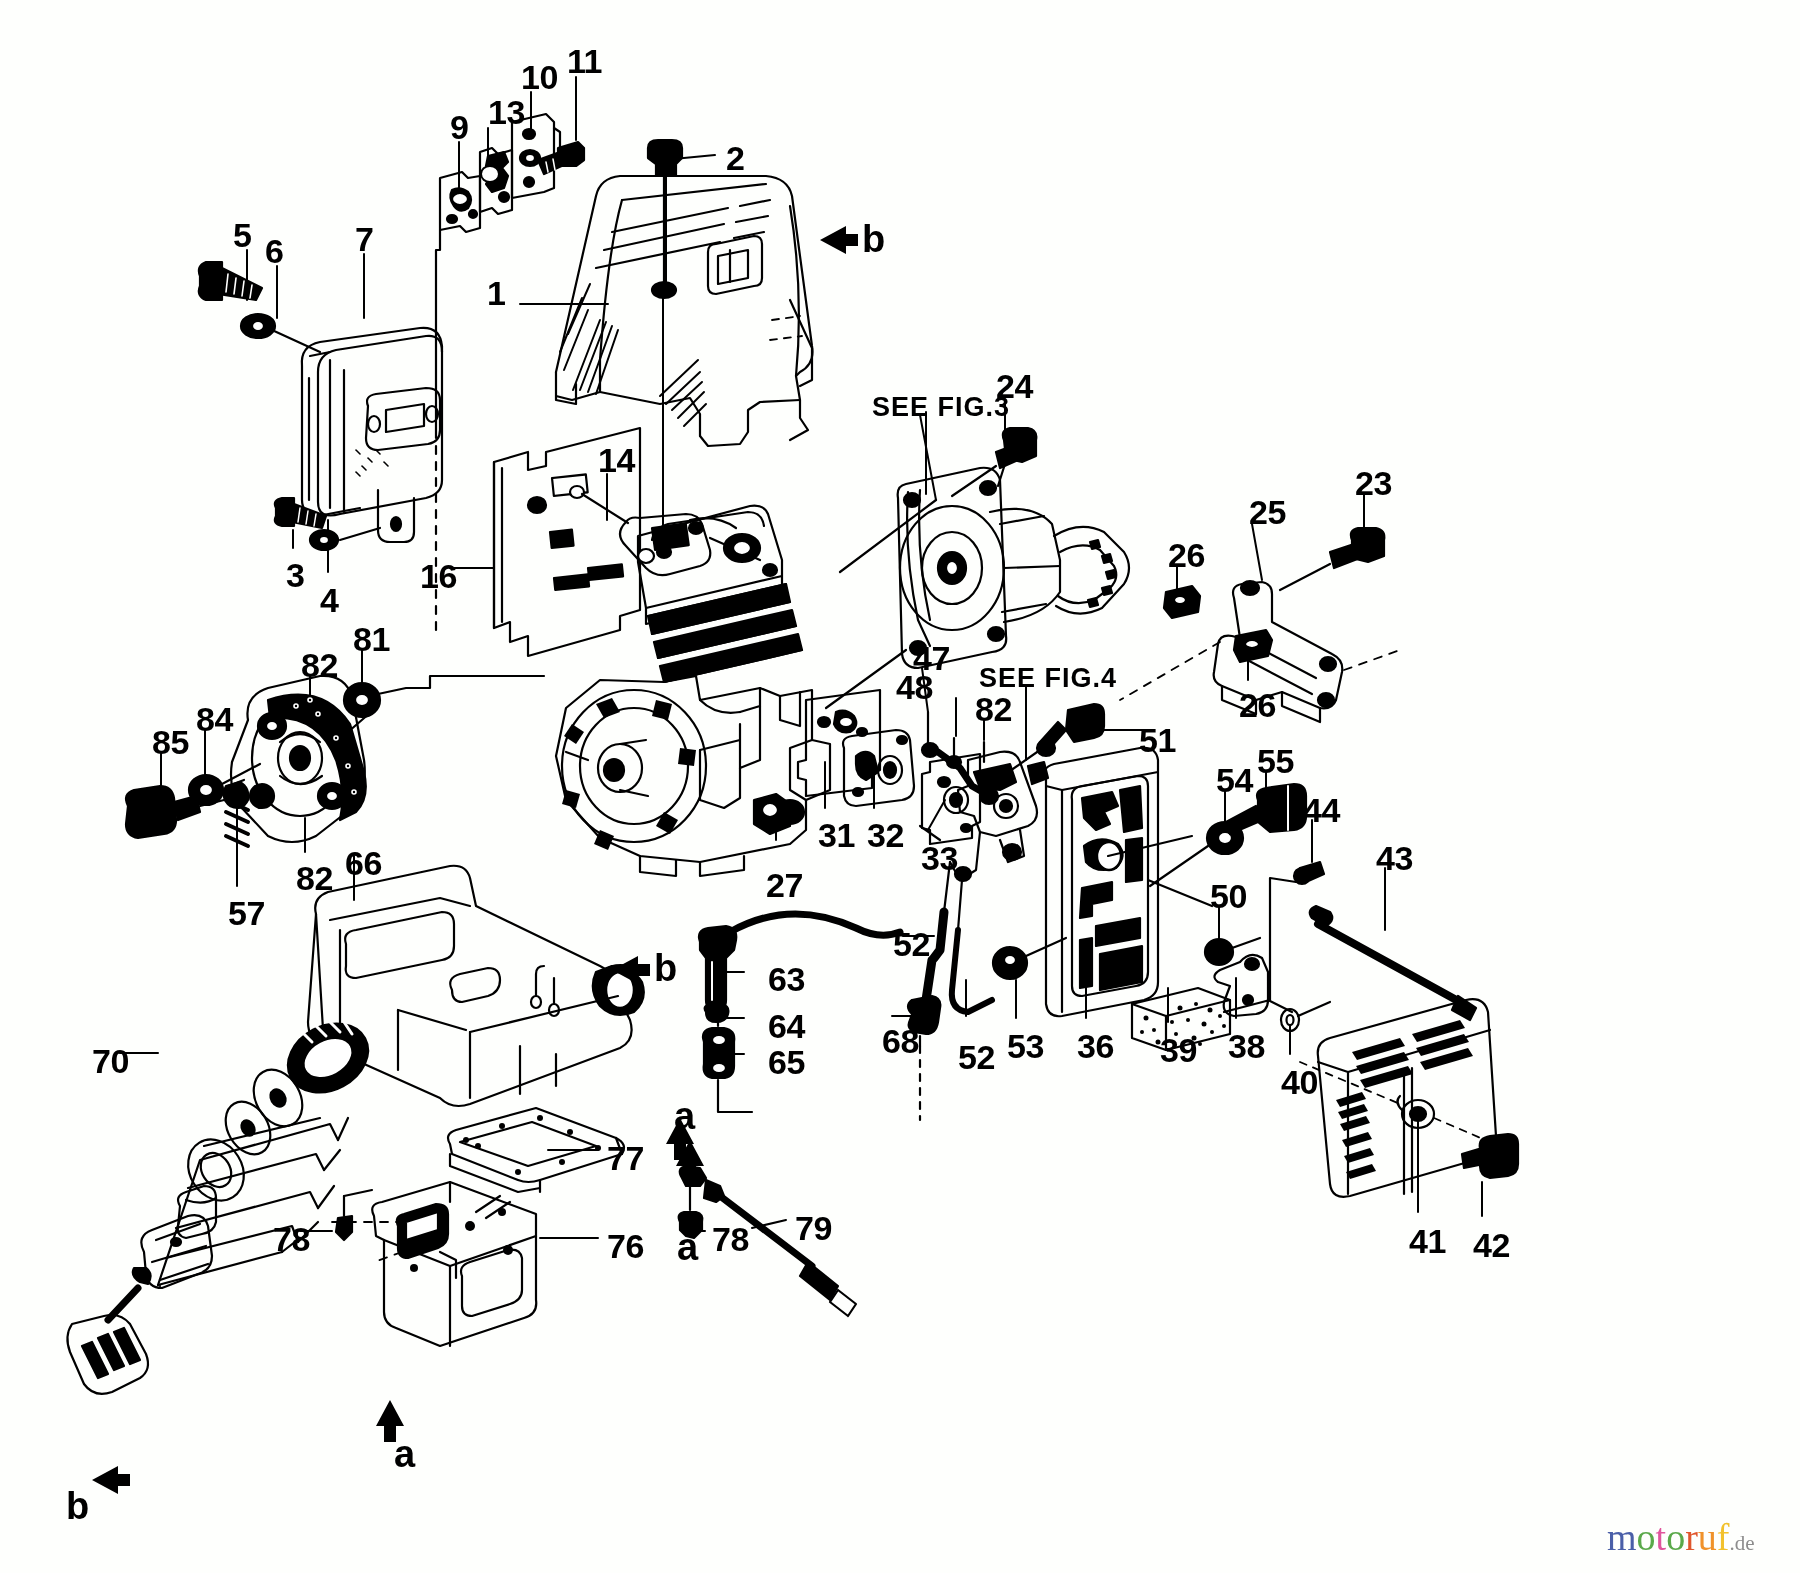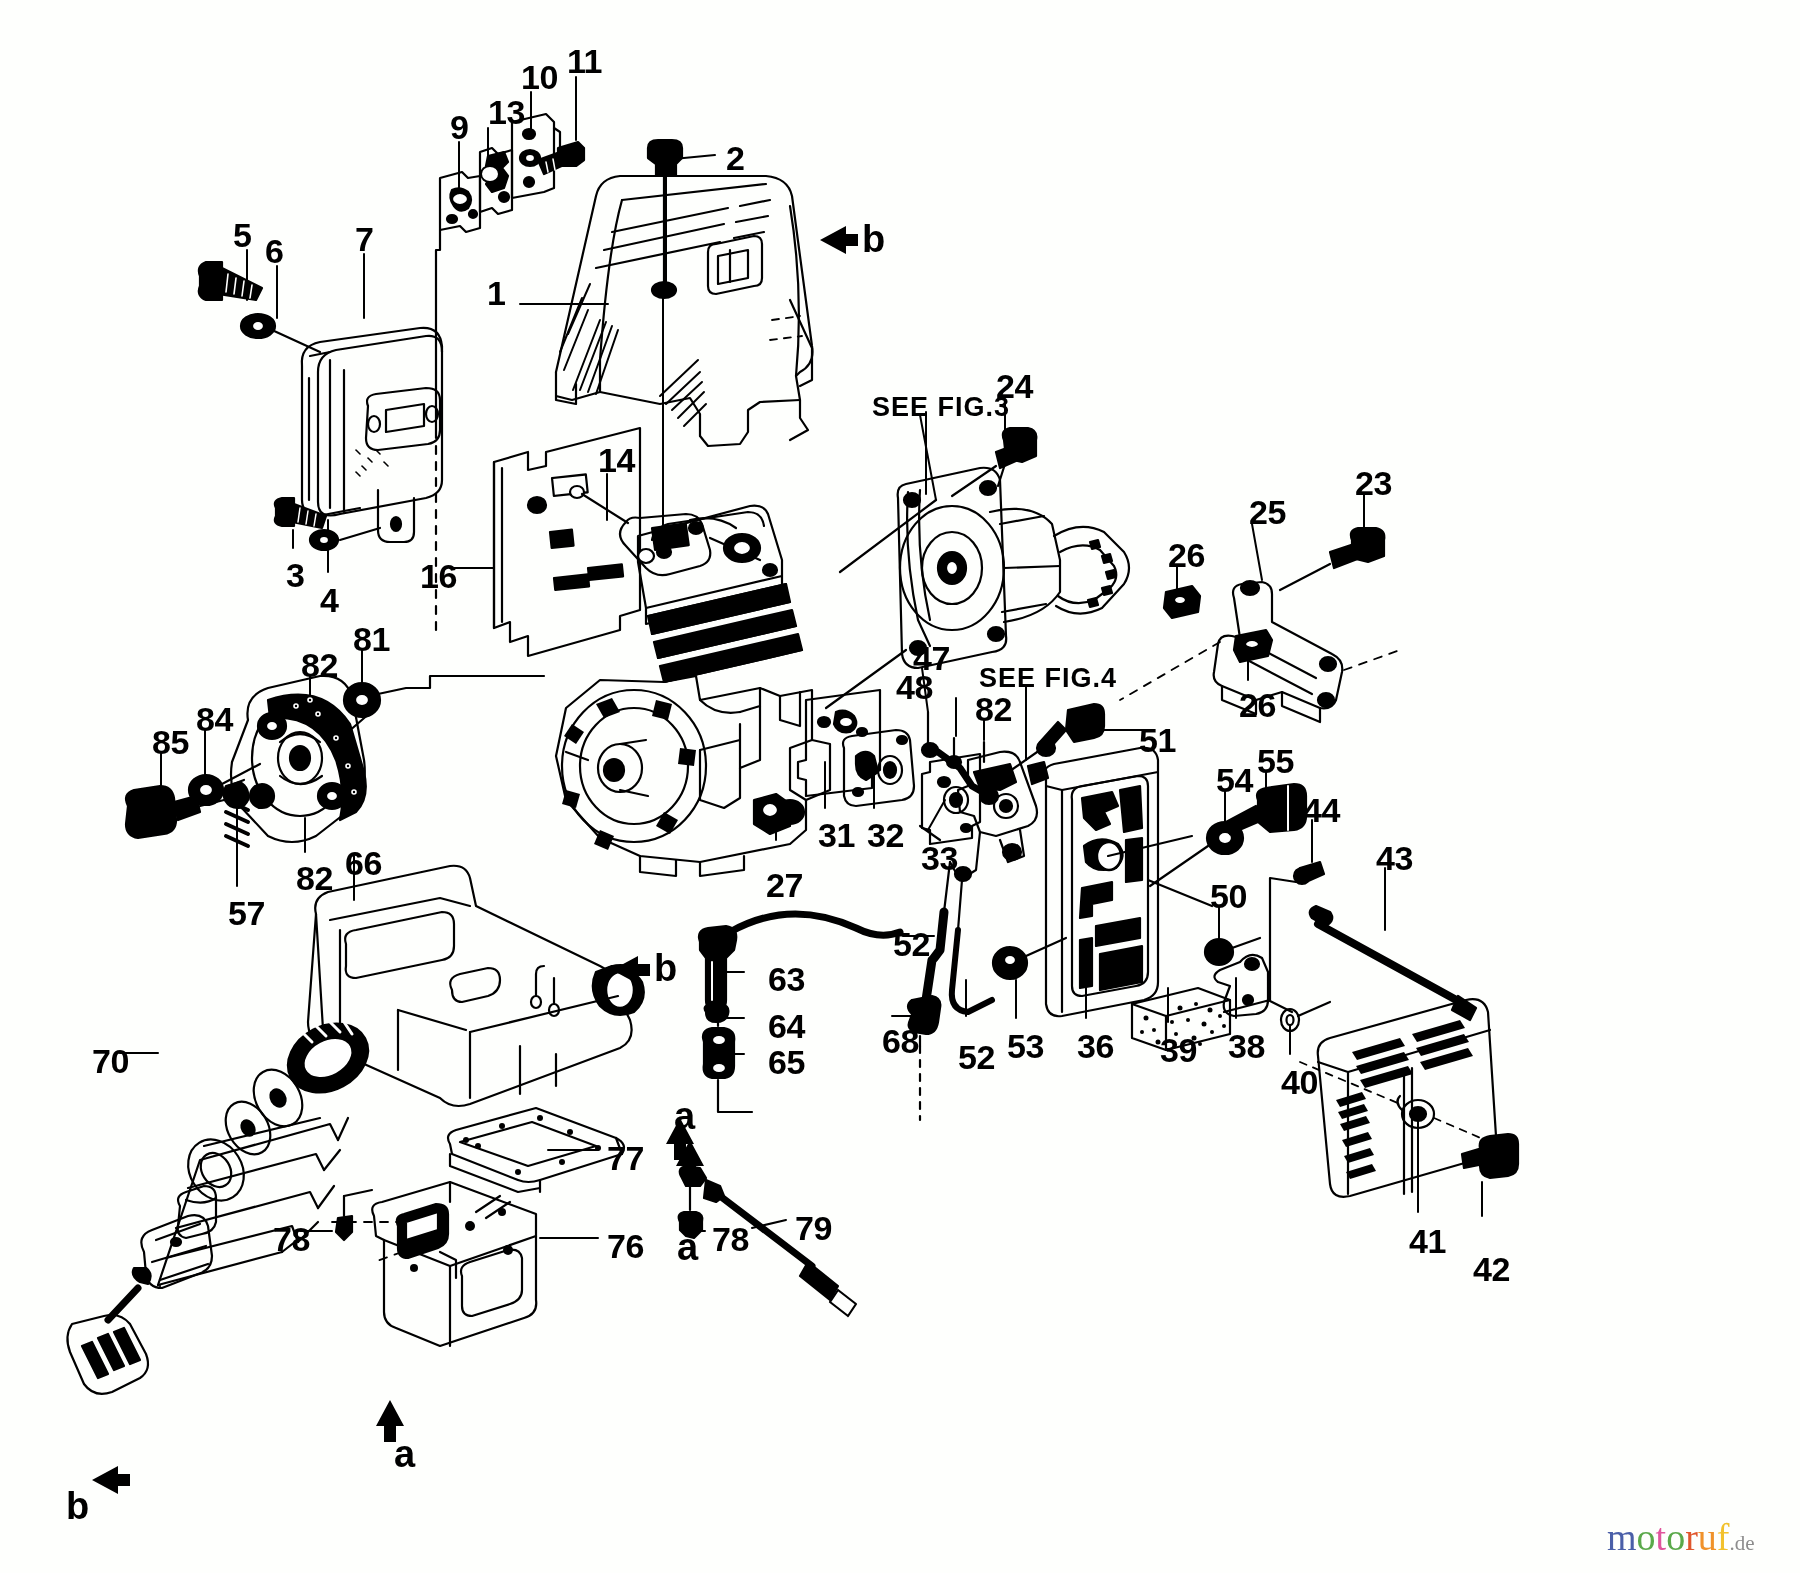--- a/index.html
+++ b/index.html
@@ -880,21 +880,21 @@
       <div class="lbl n" style="left: 766px; top: 868px;">27</div>
       <div class="lbl n" style="left: 818px; top: 818px;">31</div>
       <div class="lbl n" style="left: 867px; top: 818px;">32</div>
       <div class="lbl n" style="left: 921px; top: 841px;">33</div>
       <div class="lbl n" style="left: 1077px; top: 1029px;">36</div>
       <div class="lbl n" style="left: 1210px; top: 879px;">50</div>
       <div class="lbl n" style="left: 1228px; top: 1029px;">38</div>
       <div class="lbl n" style="left: 1160px; top: 1033px;">39</div>
       <div class="lbl n" style="left: 1281px; top: 1065px;">40</div>
       <div class="lbl n" style="left: 1409px; top: 1224px;">41</div>
-      <div class="lbl n" style="left: 1473px; top: 1228px; margin-top: 24px;">42</div>
+      <div class="lbl n" style="left: 1473px; top: 1228px;">42</div>
       <div class="lbl n" style="left: 1376px; top: 841px;">43</div>
       <div class="lbl n" style="left: 1303px; top: 793px;">44</div>
       <div class="lbl n" style="left: 913px; top: 641px;">47</div>
       <div class="lbl n" style="left: 896px; top: 670px;">48</div>
       <div class="lbl n" style="left: 975px; top: 692px;">82</div>
       <div class="lbl n" style="left: 1139px; top: 723px;">51</div>
       <div class="lbl n" style="left: 893px; top: 927px;">52</div>
       <div class="lbl n" style="left: 958px; top: 1040px;">52</div>
       <div class="lbl n" style="left: 1007px; top: 1029px;">53</div>
       <div class="lbl n" style="left: 1216px; top: 763px;">54</div>

